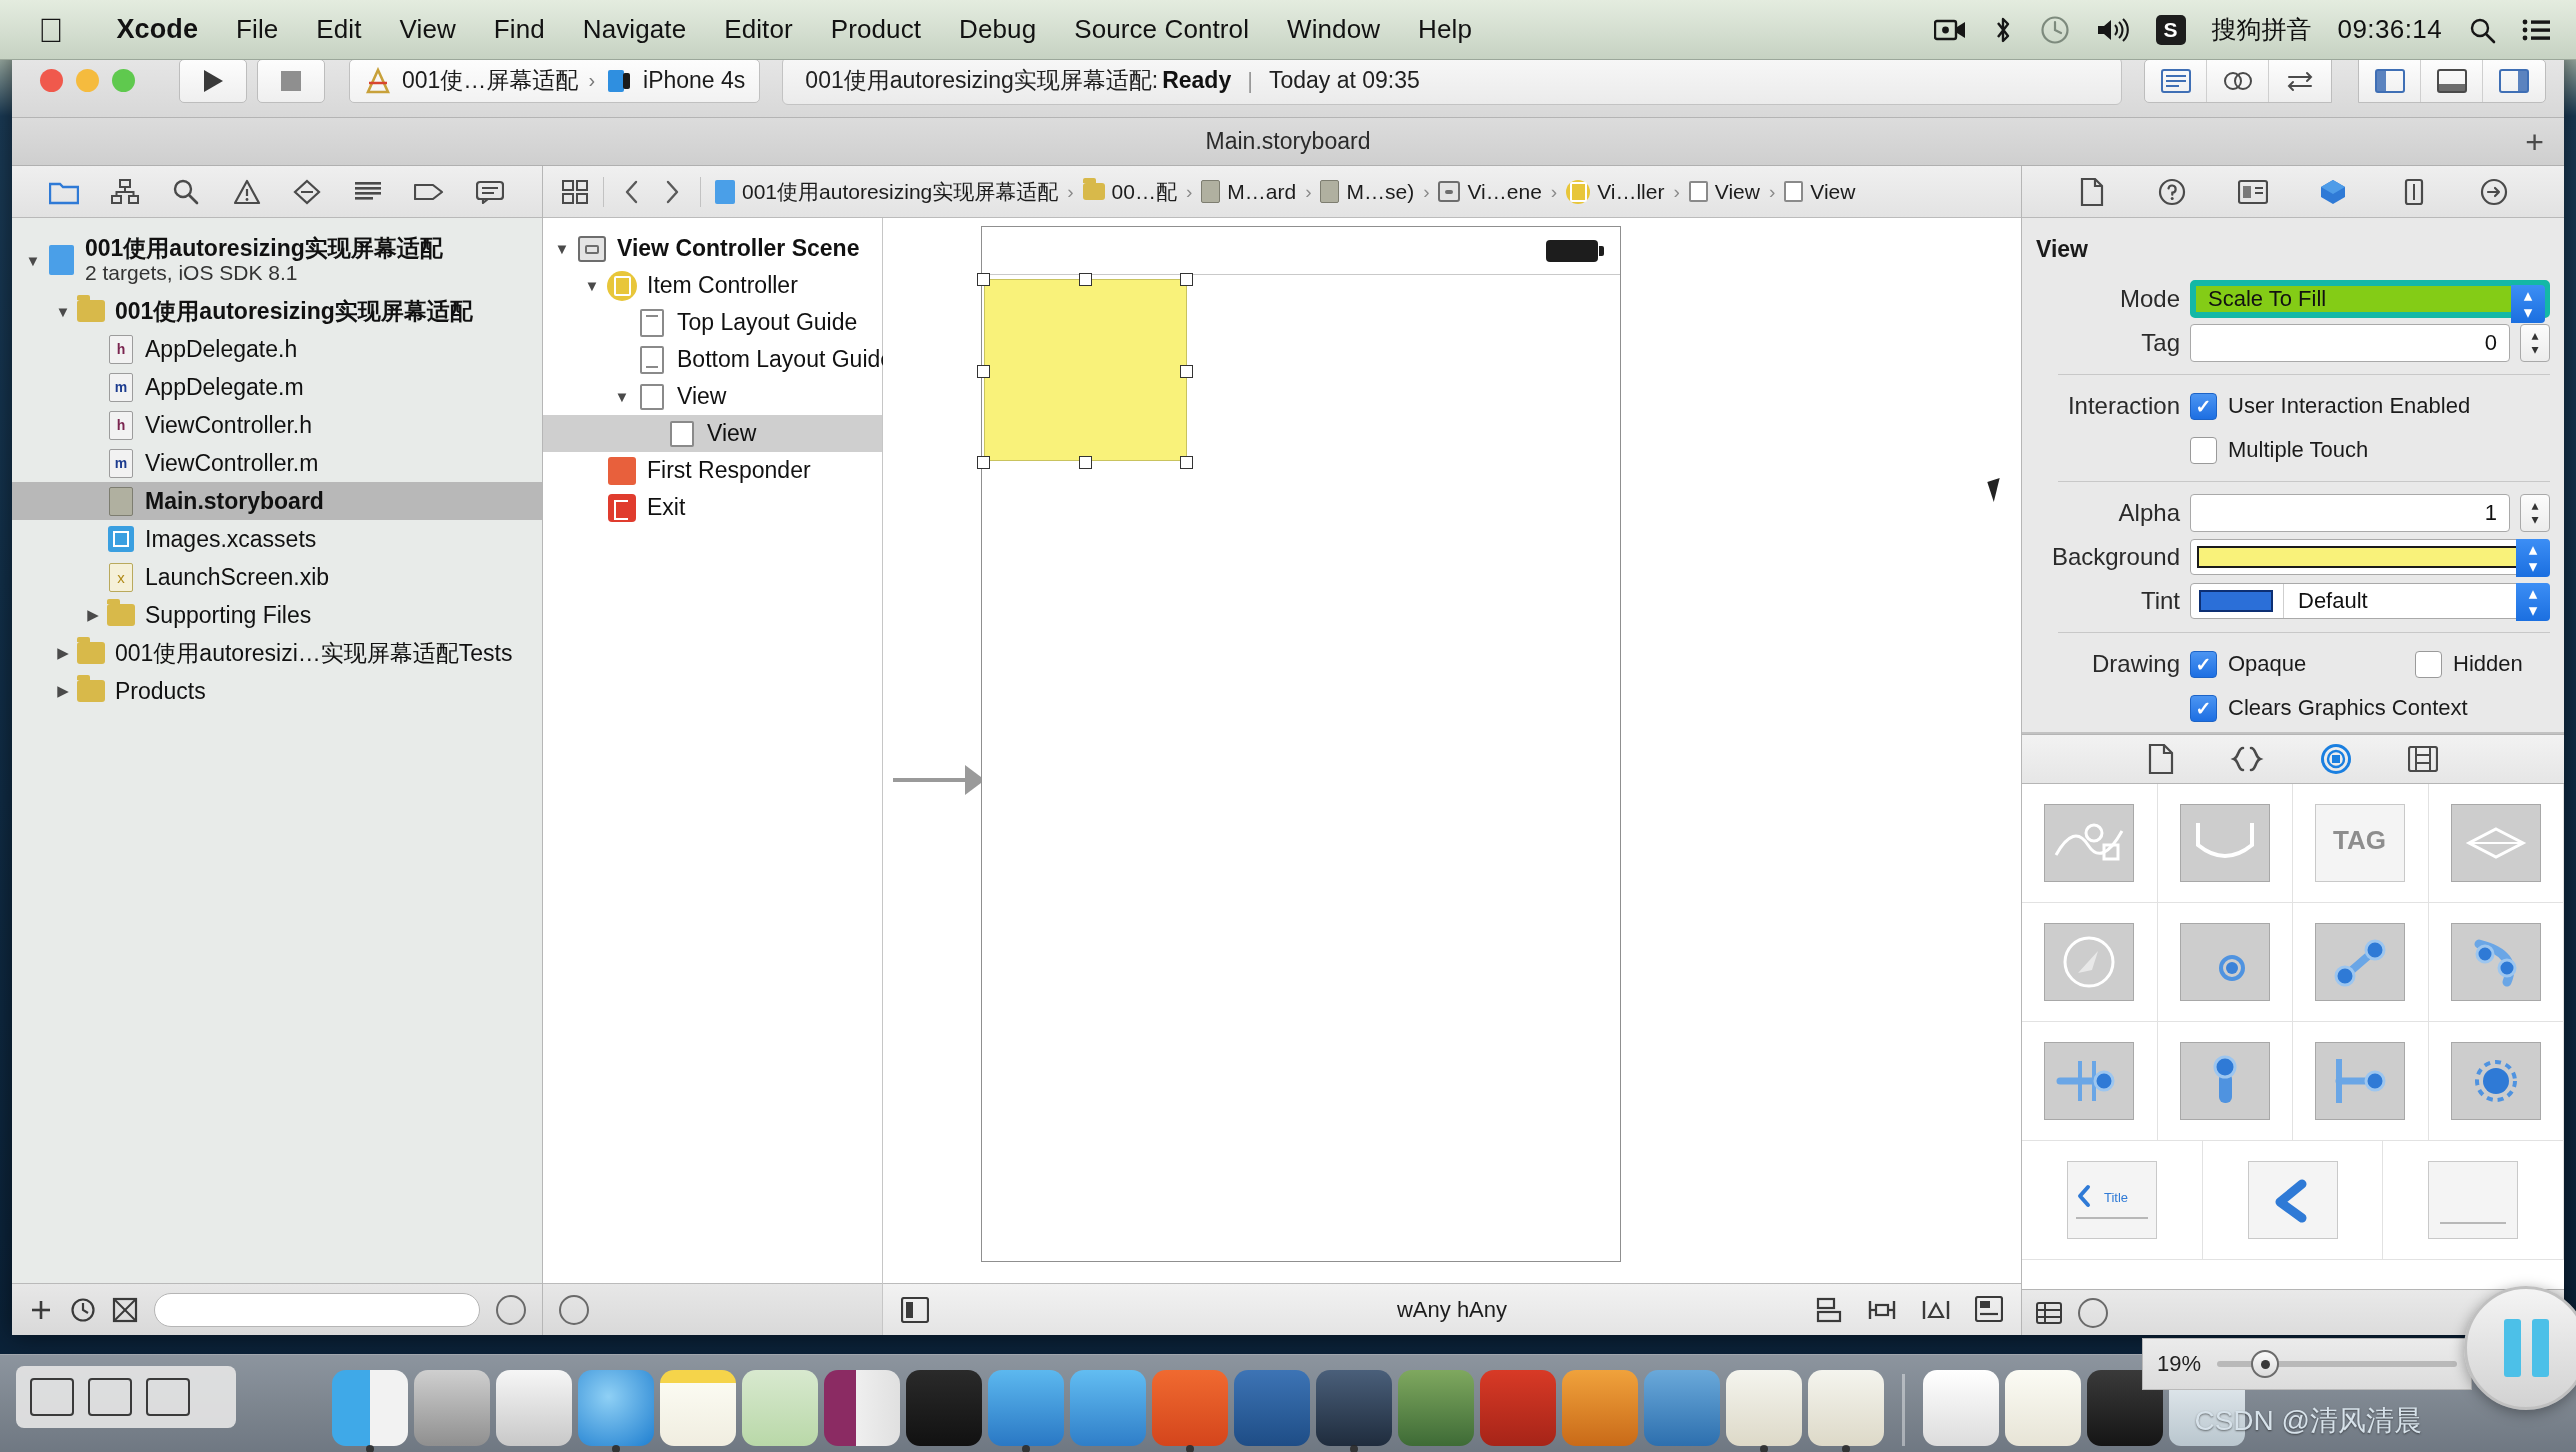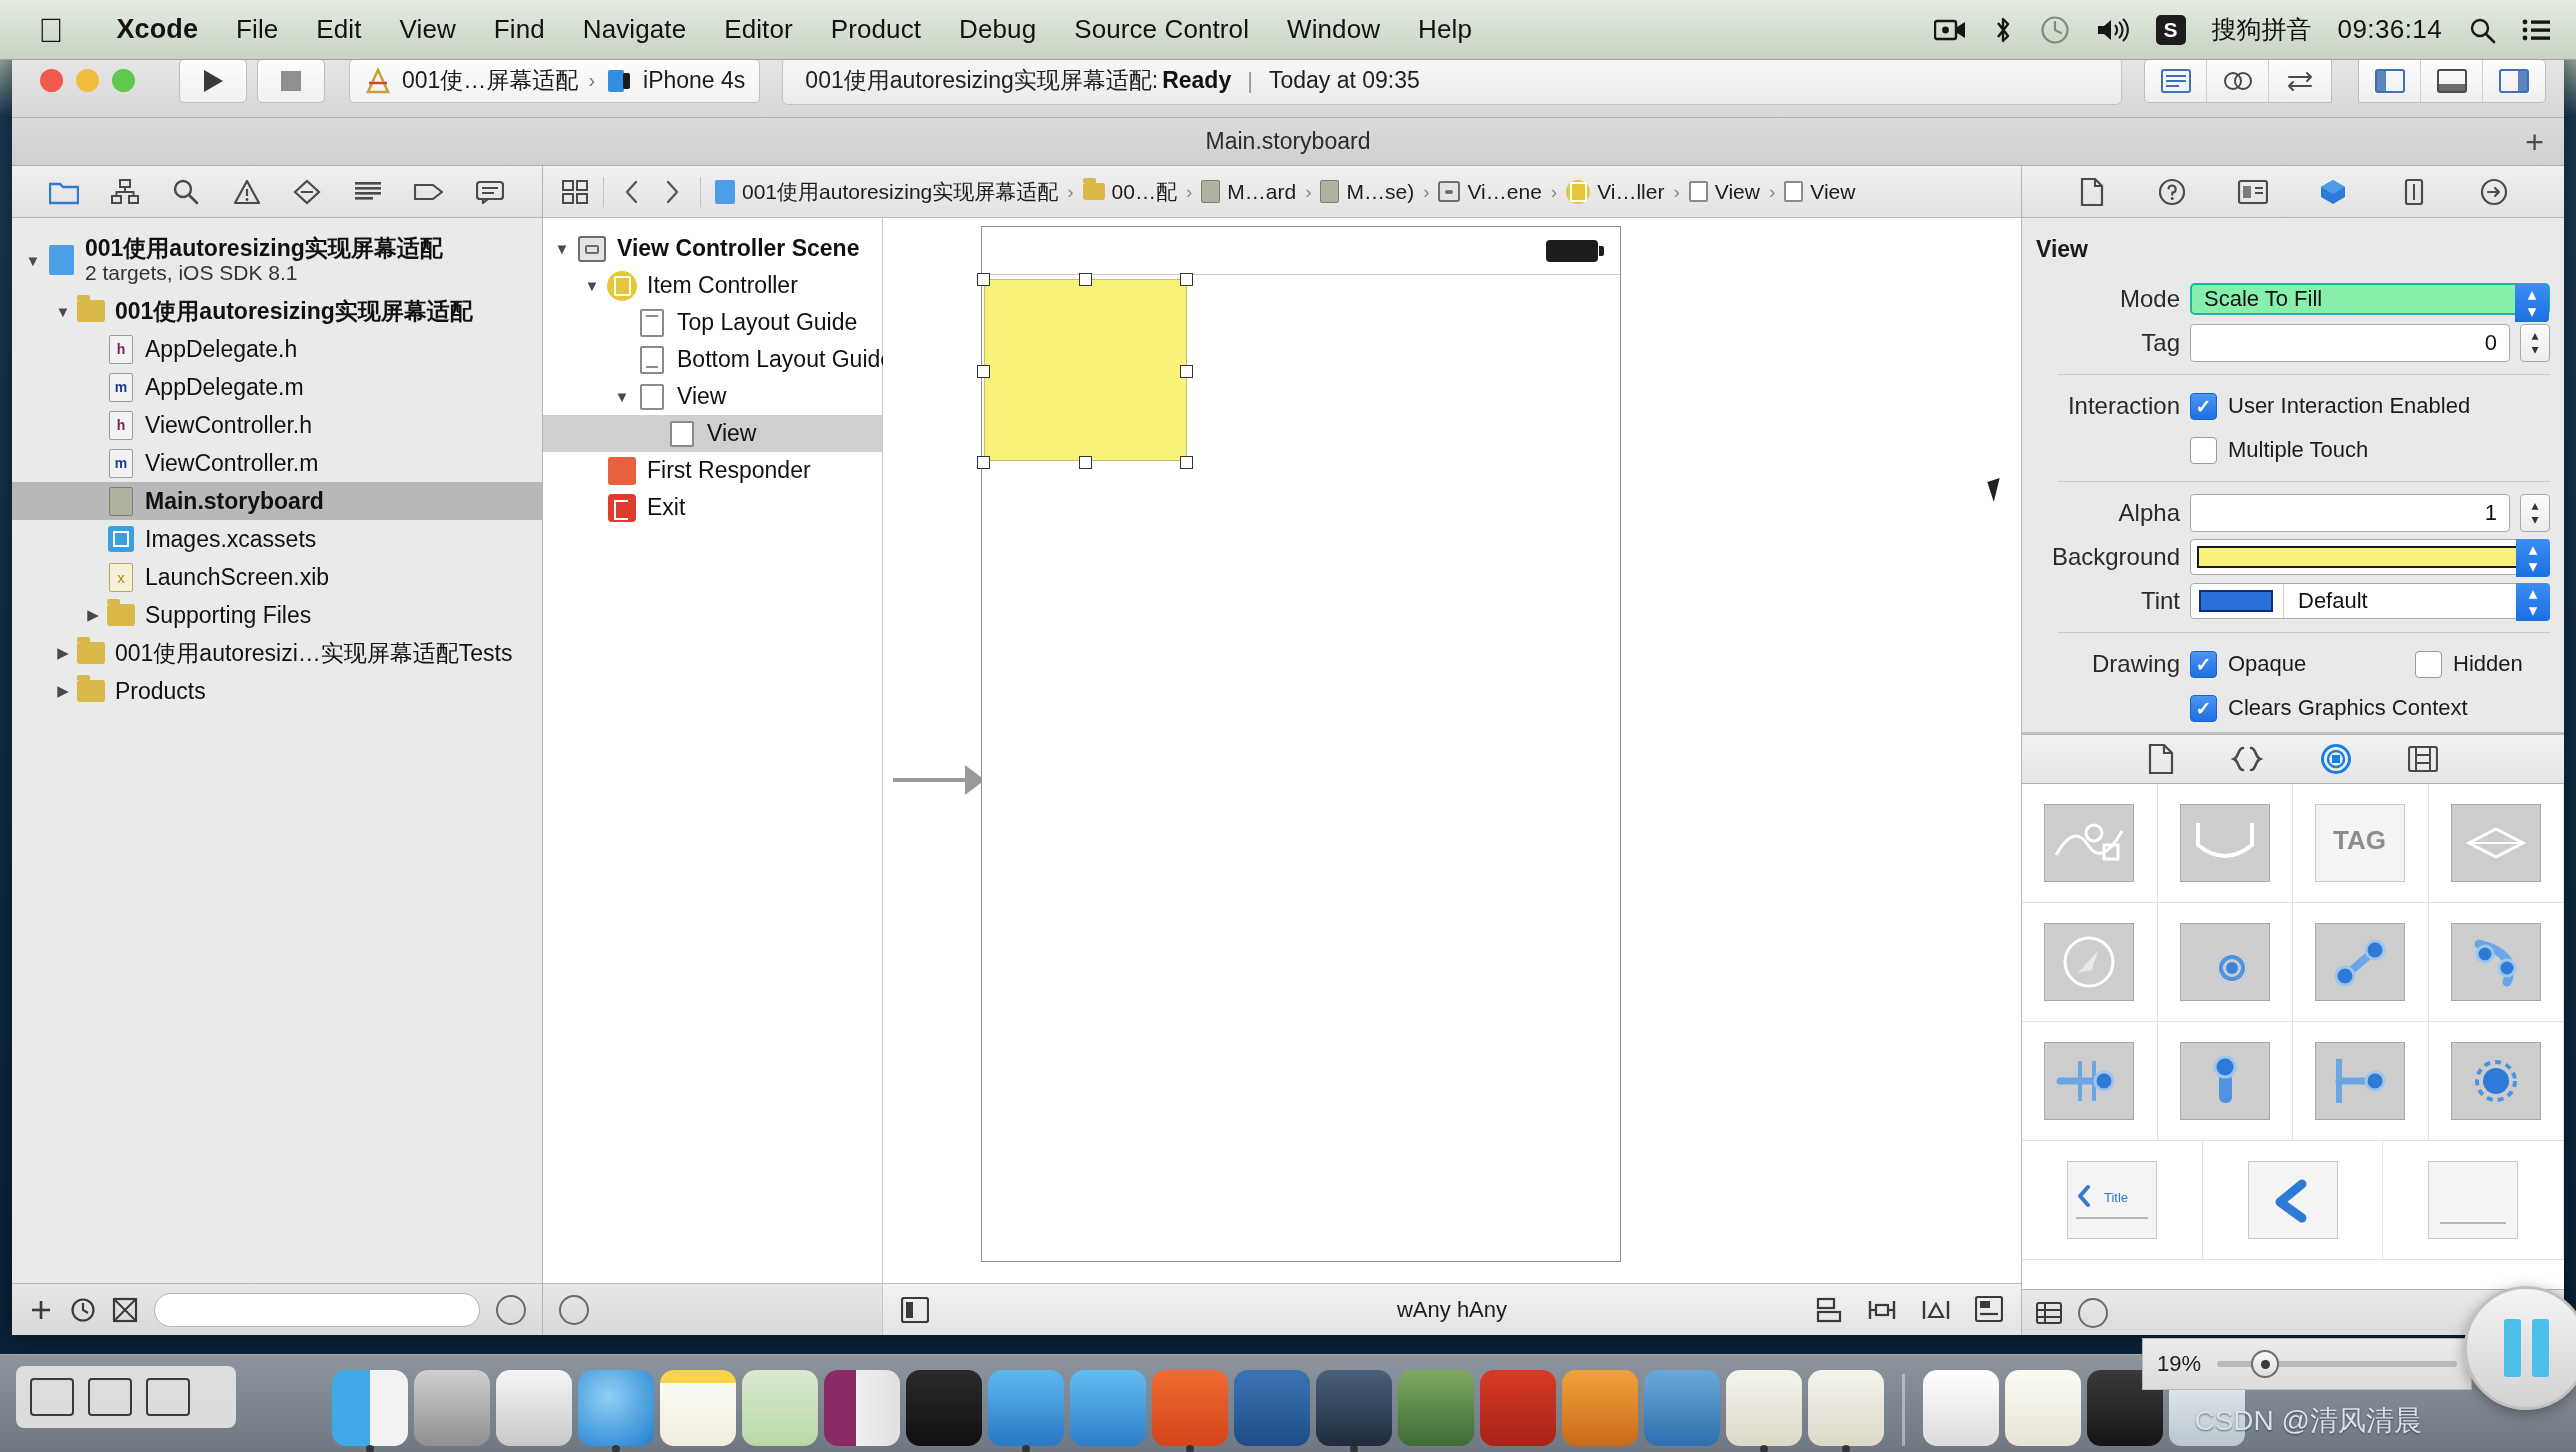--- a/index.html
+++ b/index.html
@@ -215,21 +215,21 @@
   .fic-exit{width:34px;height:34px;background:#e03c2e;border-radius:5px;position:relative;}
   .fic-exit:after{content:'';position:absolute;left:8px;top:8px;width:14px;height:18px;border:3px solid #fff;border-right:none;}
 
   
   #inspbar{ justify-content:space-evenly; padding:0 12px; }
   #inspbody{ flex:1; overflow:hidden; padding-top:8px; }
   .isec-title{ font-size:23px; font-weight:bold; color:#1a1a1a; padding:10px 0 14px 14px; }
   .irow{ display:flex; align-items:center; min-height:44px; padding:0 14px 0 0; gap:10px; }
   .ilabel{ width:158px; text-align:right; font-size:24px; color:#2a2a2a; flex:none; }
   .ipop{
-    flex:1; height:32px; background:#86efac; border:2px solid #14b8a6; border-radius:5px;
+    flex:1; height:38px; background:#84cc16; border:6px solid #14b8a6; border-radius:5px;
     display:flex; align-items:center; padding-left:12px; font-size:22px; color:#111; position:relative;
   }
   .stepperbtn{
     width:34px;height:38px;background:linear-gradient(180deg,#3c8ef5,#1b6fe0); border-radius:0 4px 4px 0;
     position:absolute; right:-1px; top:-1px; display:flex;align-items:center;justify-content:center;
     color:#fff; font-size:17px; line-height:.9; flex-direction:column;
   }
   .ifield{
     flex:1; height:38px; background:#fff; border:1px solid #a9a9a9; border-radius:4px;
     display:flex; align-items:center; justify-content:flex-end; padding-right:12px; font-size:22px; color:#111;

